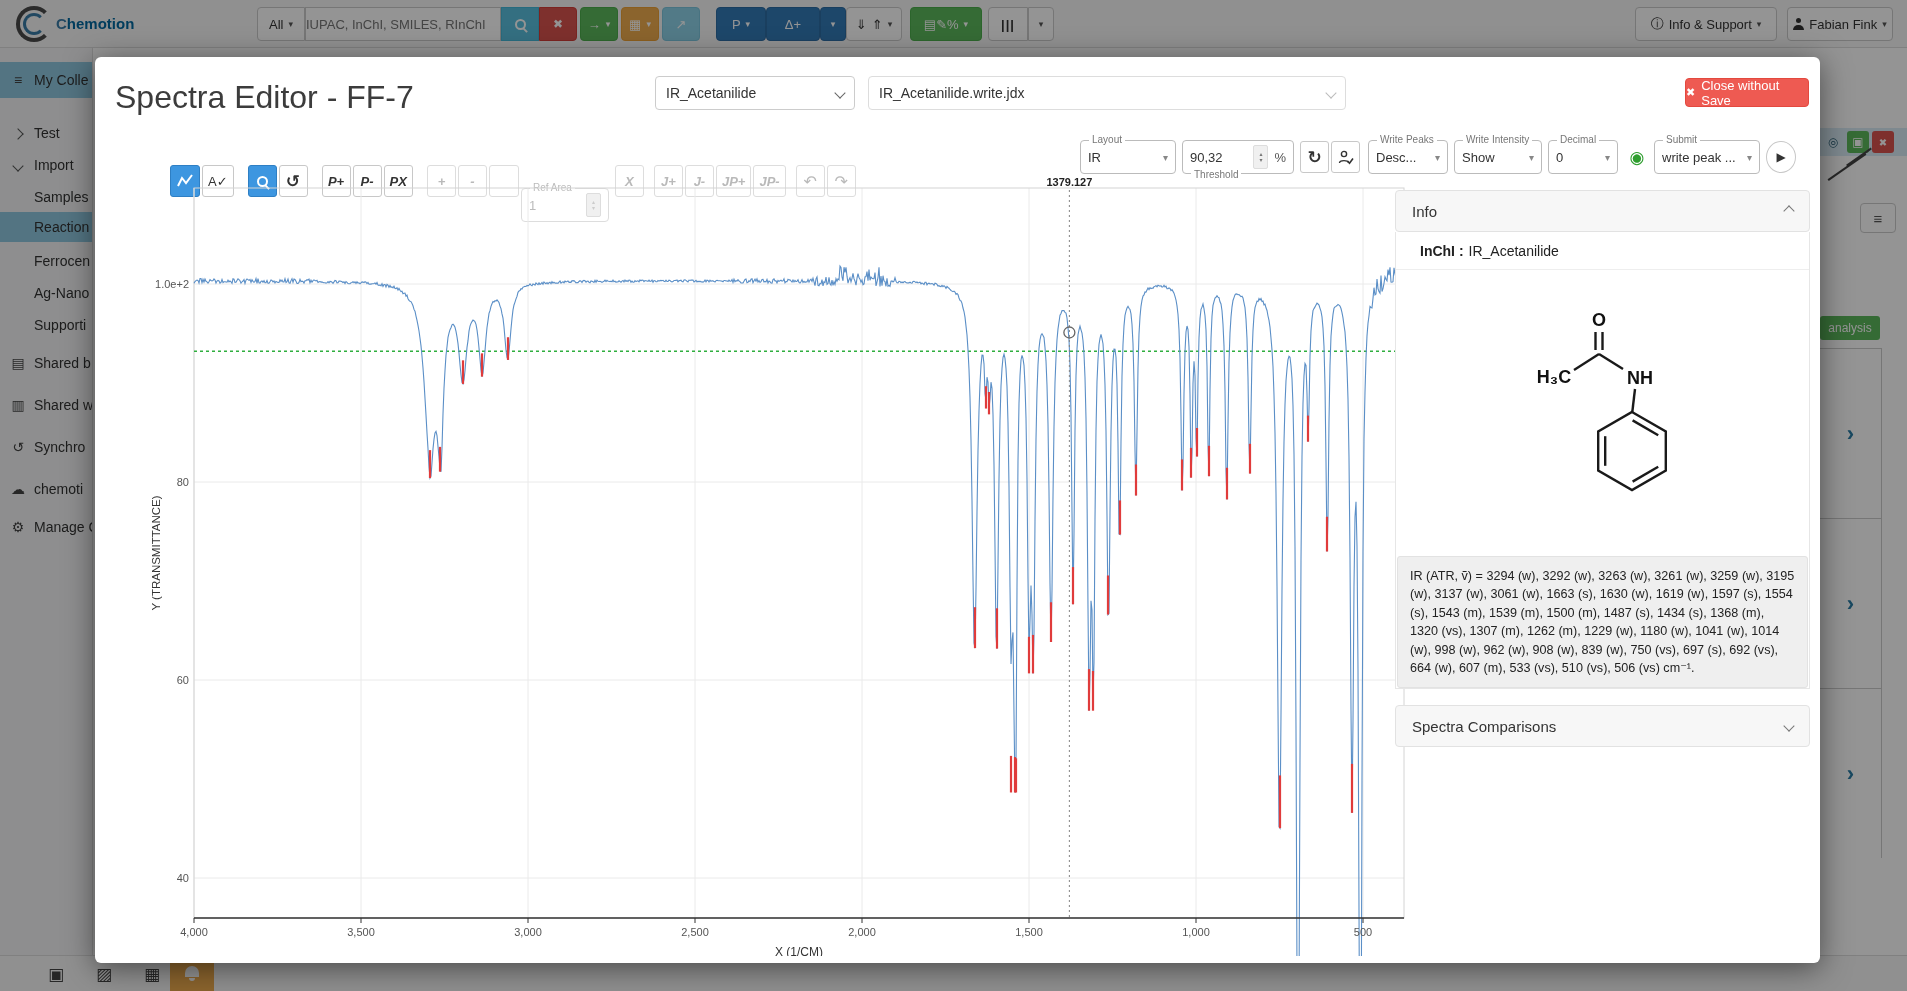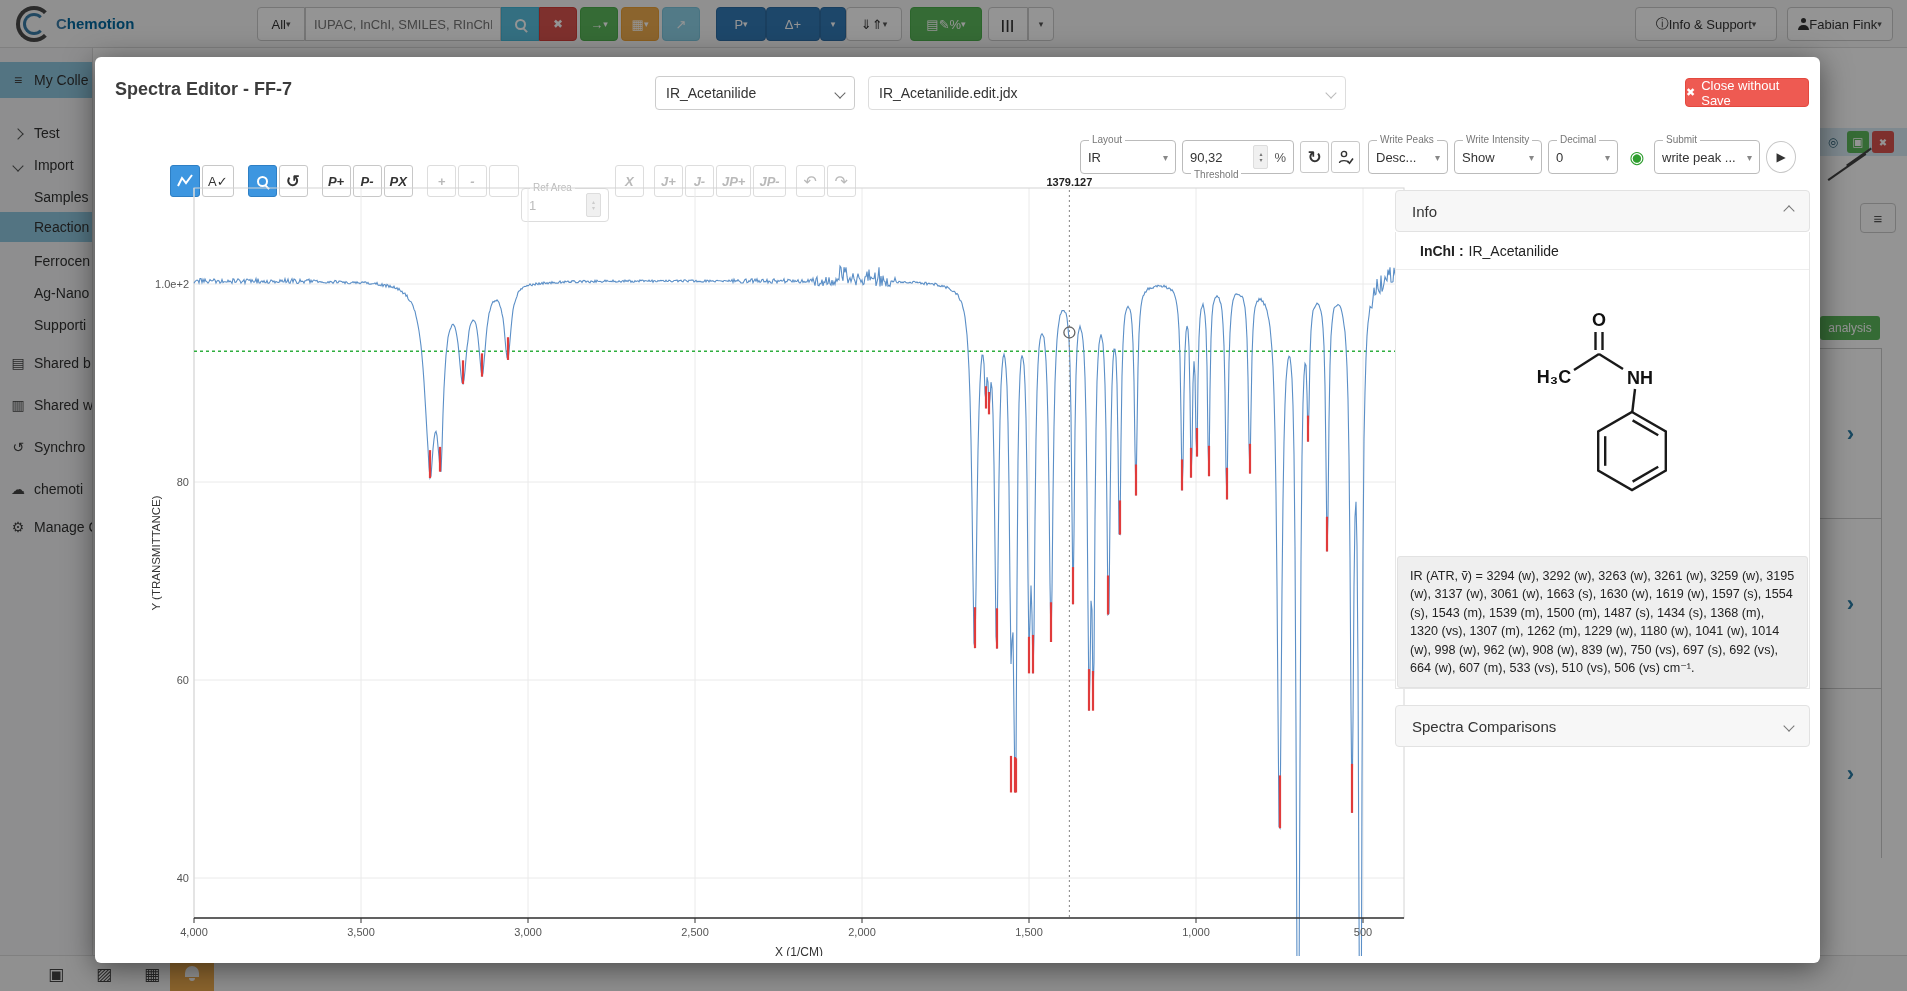--- a/index.html
+++ b/index.html
@@ -3,29 +3,29 @@
 <meta charset="utf-8">
 <style>
   * { margin:0; padding:0; box-sizing:border-box; }
   html,body { width:1907px; height:991px; overflow:hidden; background:#e8e8e8;
     font-family:"Liberation Sans","DejaVu Sans",sans-serif; }
 
   
   #bg { position:absolute; inset:0; background:#fff; }
   #navbar { position:absolute; left:0; top:0; width:1907px; height:48px; background:#f8f8f8; border-bottom:1px solid #ddd; }
   .nbtn { position:absolute; top:7px; height:34px; border:1px solid #ccc; border-radius:4px; background:#fff;
-    display:flex; align-items:center; justify-content:center; font-size:13px; color:#333; }
+    display:flex; align-items:center; justify-content:center; gap:5px; font-size:13px; color:#333; }
   .nbtn.info    { background:#5bc0de; border-color:#46b8da; color:#fff; }
   .nbtn.danger  { background:#d9534f; border-color:#d43f3a; color:#fff; }
   .nbtn.success { background:#5cb85c; border-color:#4cae4c; color:#fff; }
   .nbtn.warning { background:#f0ad4e; border-color:#eea236; color:#fff; }
   .nbtn.primary { background:#337ab7; border-color:#2e6da4; color:#fff; }
   .nbtn.infolight { background:#8ed2e8; border-color:#7cc6de; color:#fff; }
   #search-input { position:absolute; left:305px; top:7px; width:196px; height:34px; border:1px solid #ccc;
-    border-radius:0; padding:0 8px; font-size:13px; color:#555; background:#fff; }
+    border-radius:0; padding:0 0; font-size:13px; color:#555; background:#fff; }
   .logo-c { position:absolute; left:16px; top:6px; width:36px; height:36px; }
   .logo-c .o { position:absolute; inset:0; border:4px solid #4a4a4a; border-right-color:transparent; border-radius:50%; }
   .logo-c .i { position:absolute; inset:7px; border:3px solid #3a7ca8; border-right-color:transparent; border-radius:50%; }
   .brand { position:absolute; left:56px; top:15px; font-size:15px; font-weight:bold; }
   .brand .ini { color:#3a7ca8; } .brand .rest { color:#0369a1; }
   .mag { display:inline-block; width:11px; height:11px; border:2px solid currentColor; border-radius:50%; position:relative; }
   .mag::after { content:''; position:absolute; width:2px; height:6px; background:currentColor; transform:rotate(-45deg); bottom:-5px; right:-2px; }
   .person { display:inline-block; width:11px; height:12px; position:relative; }
   .person::before { content:''; position:absolute; left:3px; top:0; width:5px; height:5px; border-radius:50%; background:currentColor; }
   .person::after  { content:''; position:absolute; left:0; bottom:0; width:11px; height:5px; border-radius:5px 5px 0 0; background:currentColor; }
@@ -56,21 +56,21 @@
   .bic { position:absolute; top:8px; font-size:17px; color:#444; }
   .bell-block { position:absolute; left:170px; top:0; width:44px; height:36px; background:#f0ad4e; }
   .bell { position:absolute; left:15px; top:10px; width:14px; height:11px; background:#fff; border-radius:7px 7px 0 0; }
   .bell::after { content:''; position:absolute; left:4px; bottom:-4px; width:6px; height:3px; border-radius:0 0 3px 3px; background:#fff; }
 
   #overlay { position:absolute; inset:0; background:rgba(0,0,0,0.42); z-index:50; }
 
   
   #modal { position:absolute; left:95px; top:57px; width:1725px; height:906px; background:#fff; border-radius:6px;
     box-shadow:0 5px 30px rgba(0,0,0,.5); z-index:100; }
-  #modal-title { position:absolute; left:20px; top:22px; font-size:18px; color:#3c3c3c;font-weight:bold; }
+  #modal-title { position:absolute; left:20px; top:22px; font-size:32px; color:#3c3c3c; }
   .hdr-select { position:absolute; top:19px; height:34px; border:1px solid #ccc; border-radius:4px; background:#fff;
     display:flex; align-items:center; justify-content:space-between; padding:0 10px; font-size:14px; color:#333; }
   #close-btn { position:absolute; left:1590px; top:21px; width:124px; height:29px; background:#ee5a52; border:1px solid #e3493f;
     border-radius:4px; color:#fff; font-size:13px; display:flex; align-items:center; justify-content:center; gap:6px; }
 
   
   #toolbar-left, #toolbar-right { position:absolute; top:83px; display:flex; align-items:center; }
   #toolbar-left { left:75px; } #toolbar-right { left:985px; }
   .tbtn { height:32px; min-width:29px; padding:0 5px; border:1px solid #c8c8c8; border-radius:3px; background:#fff;
     display:inline-flex; align-items:center; justify-content:center; font-size:13px; color:#333; margin-right:2px; }
@@ -260,21 +260,21 @@
 
 <div id="overlay"></div>
 
 <div id="modal">
   <div id="modal-title">Spectra Editor - FF-7</div>
   <div class="hdr-select" style="left:560px;width:200px;">
       <span>IR_Acetanilide</span>
       <span class="chev" style="border-color:#666;"></span>
     </div>
   <div class="hdr-select" style="left:773px;width:478px;border-color:#ddd;">
-      <span>IR_Acetanilide.edit.jdx</span>
+      <span>IR_Acetanilide.write.jdx</span>
       <span class="chev" style="border-color:#bbb;"></span>
     </div>
   <div id="close-btn">
       <span style="font-size:11px;">✖</span>
       <span>Close without Save</span>
     </div>
 
   <div id="toolbar-left">
     <div class="tbtn active">
       <svg width="18" height="16" viewBox="0 0 18 16">

